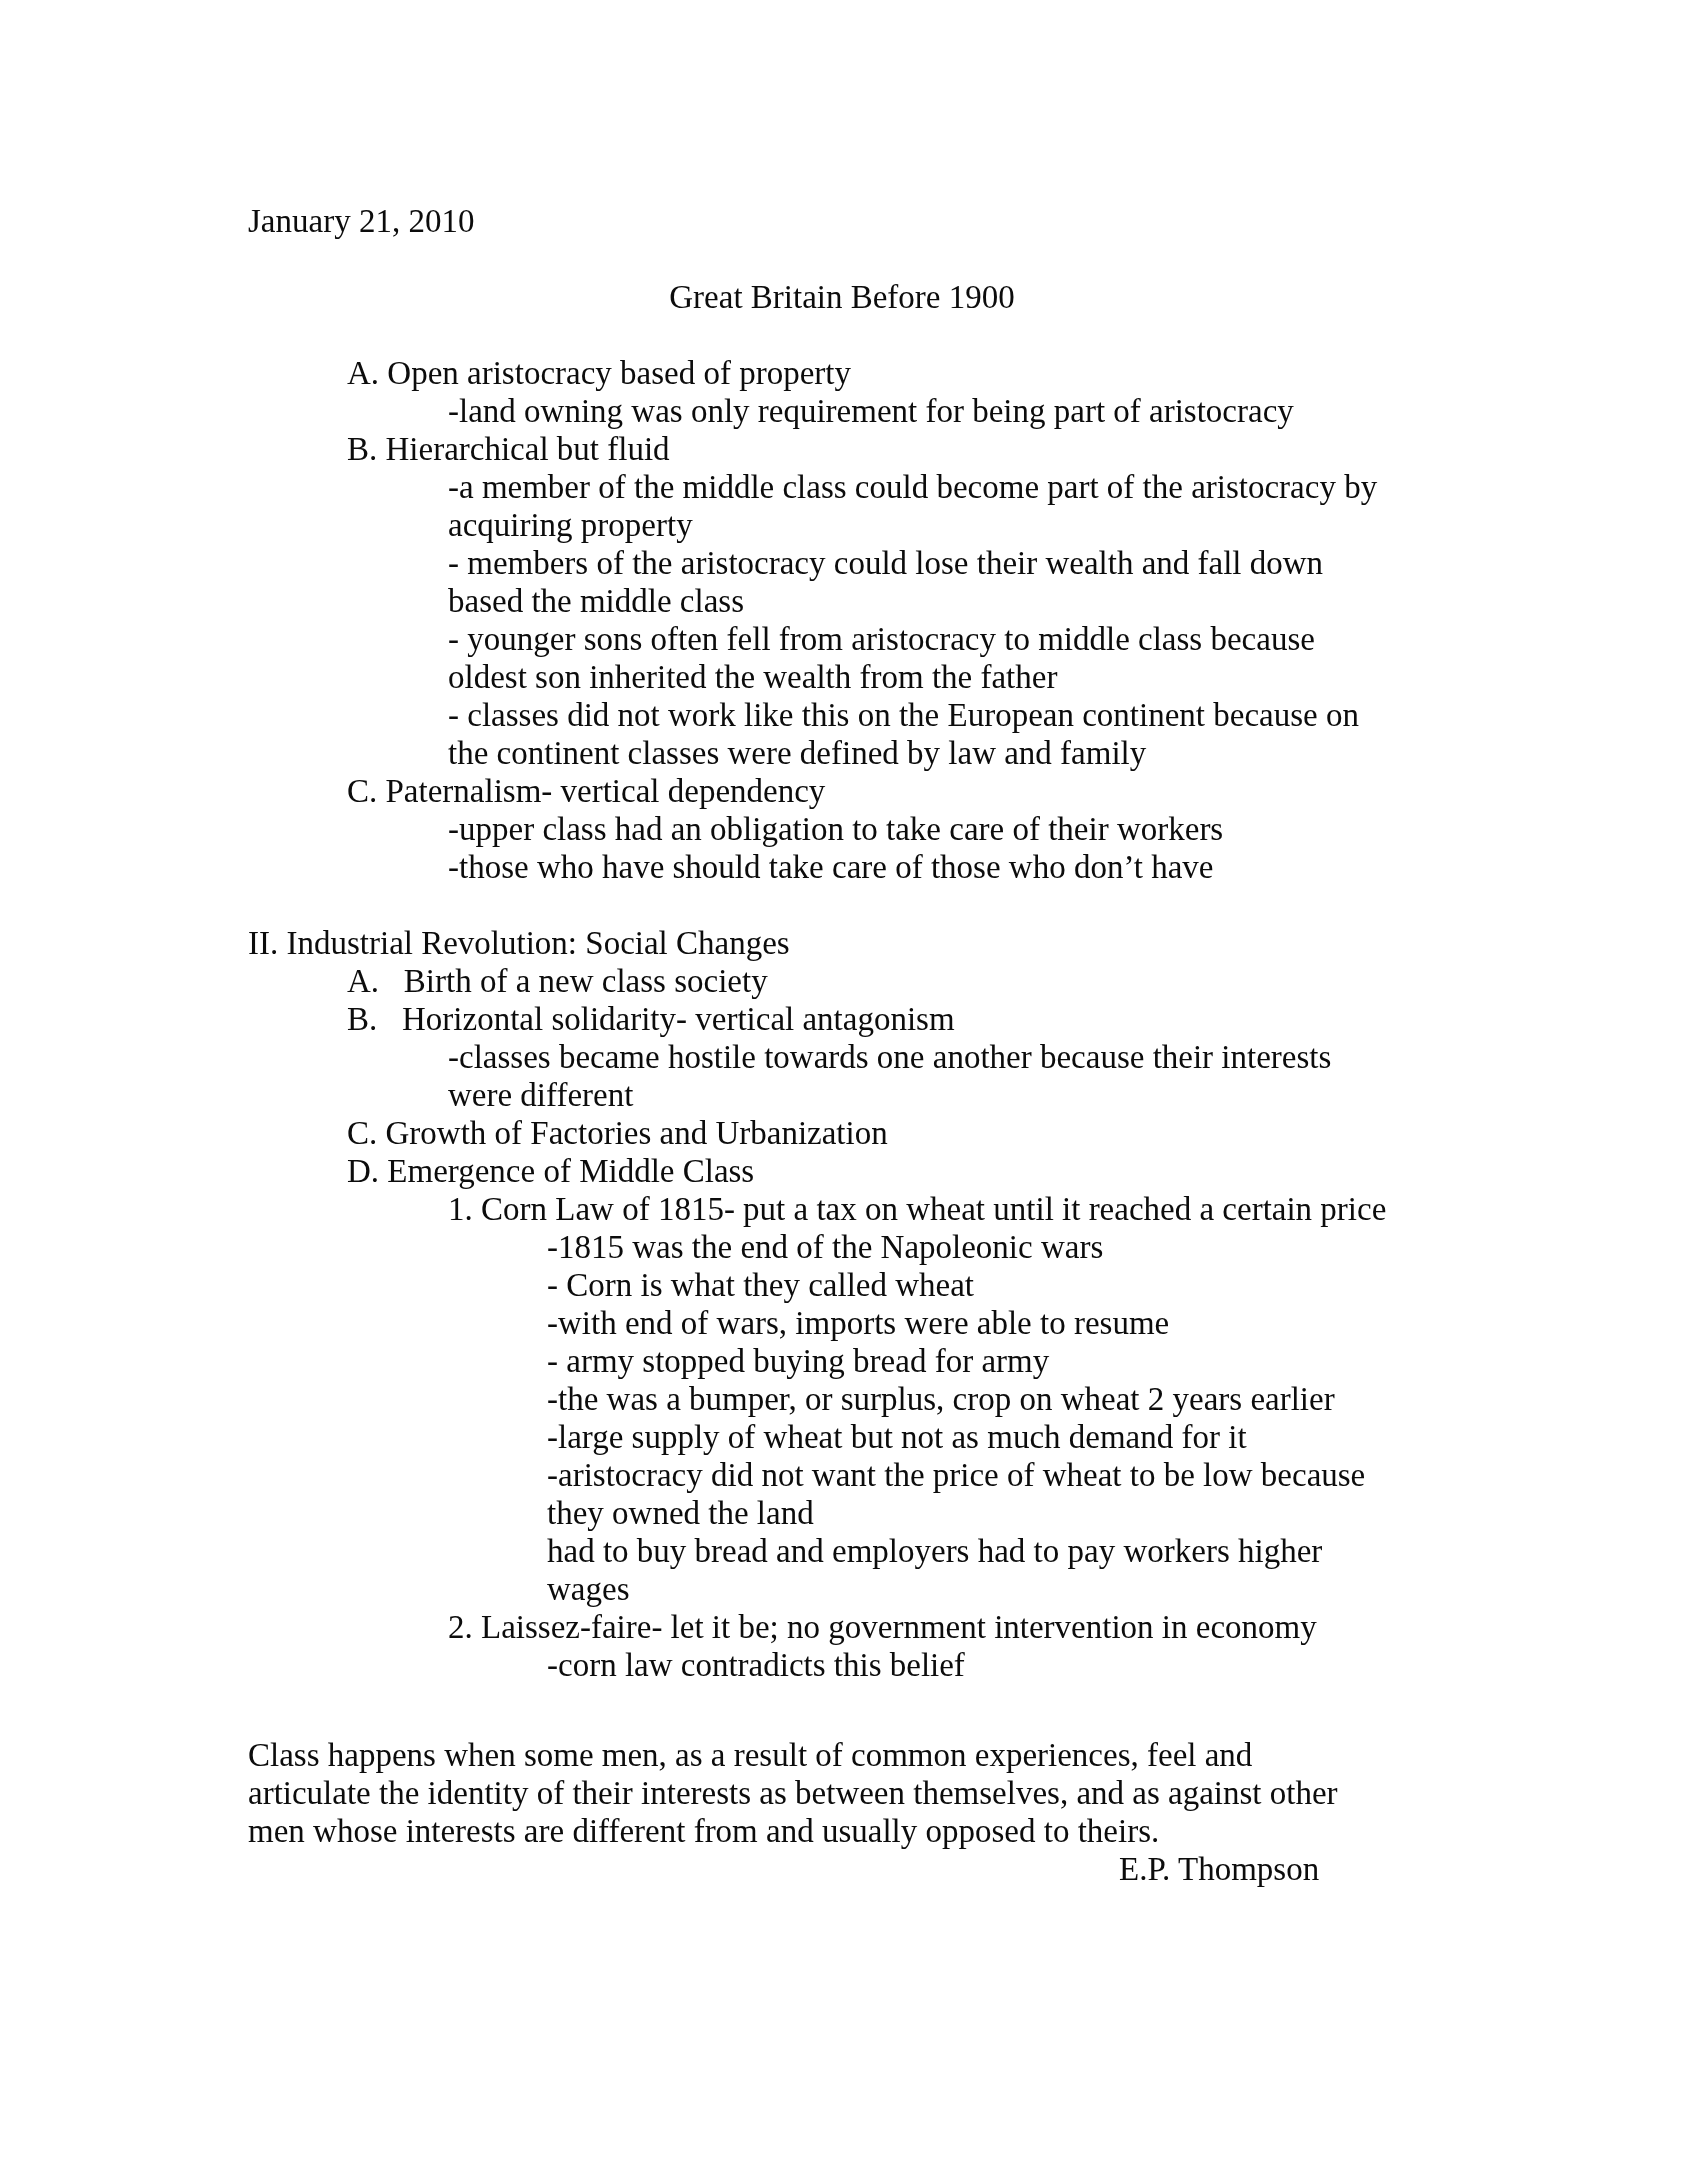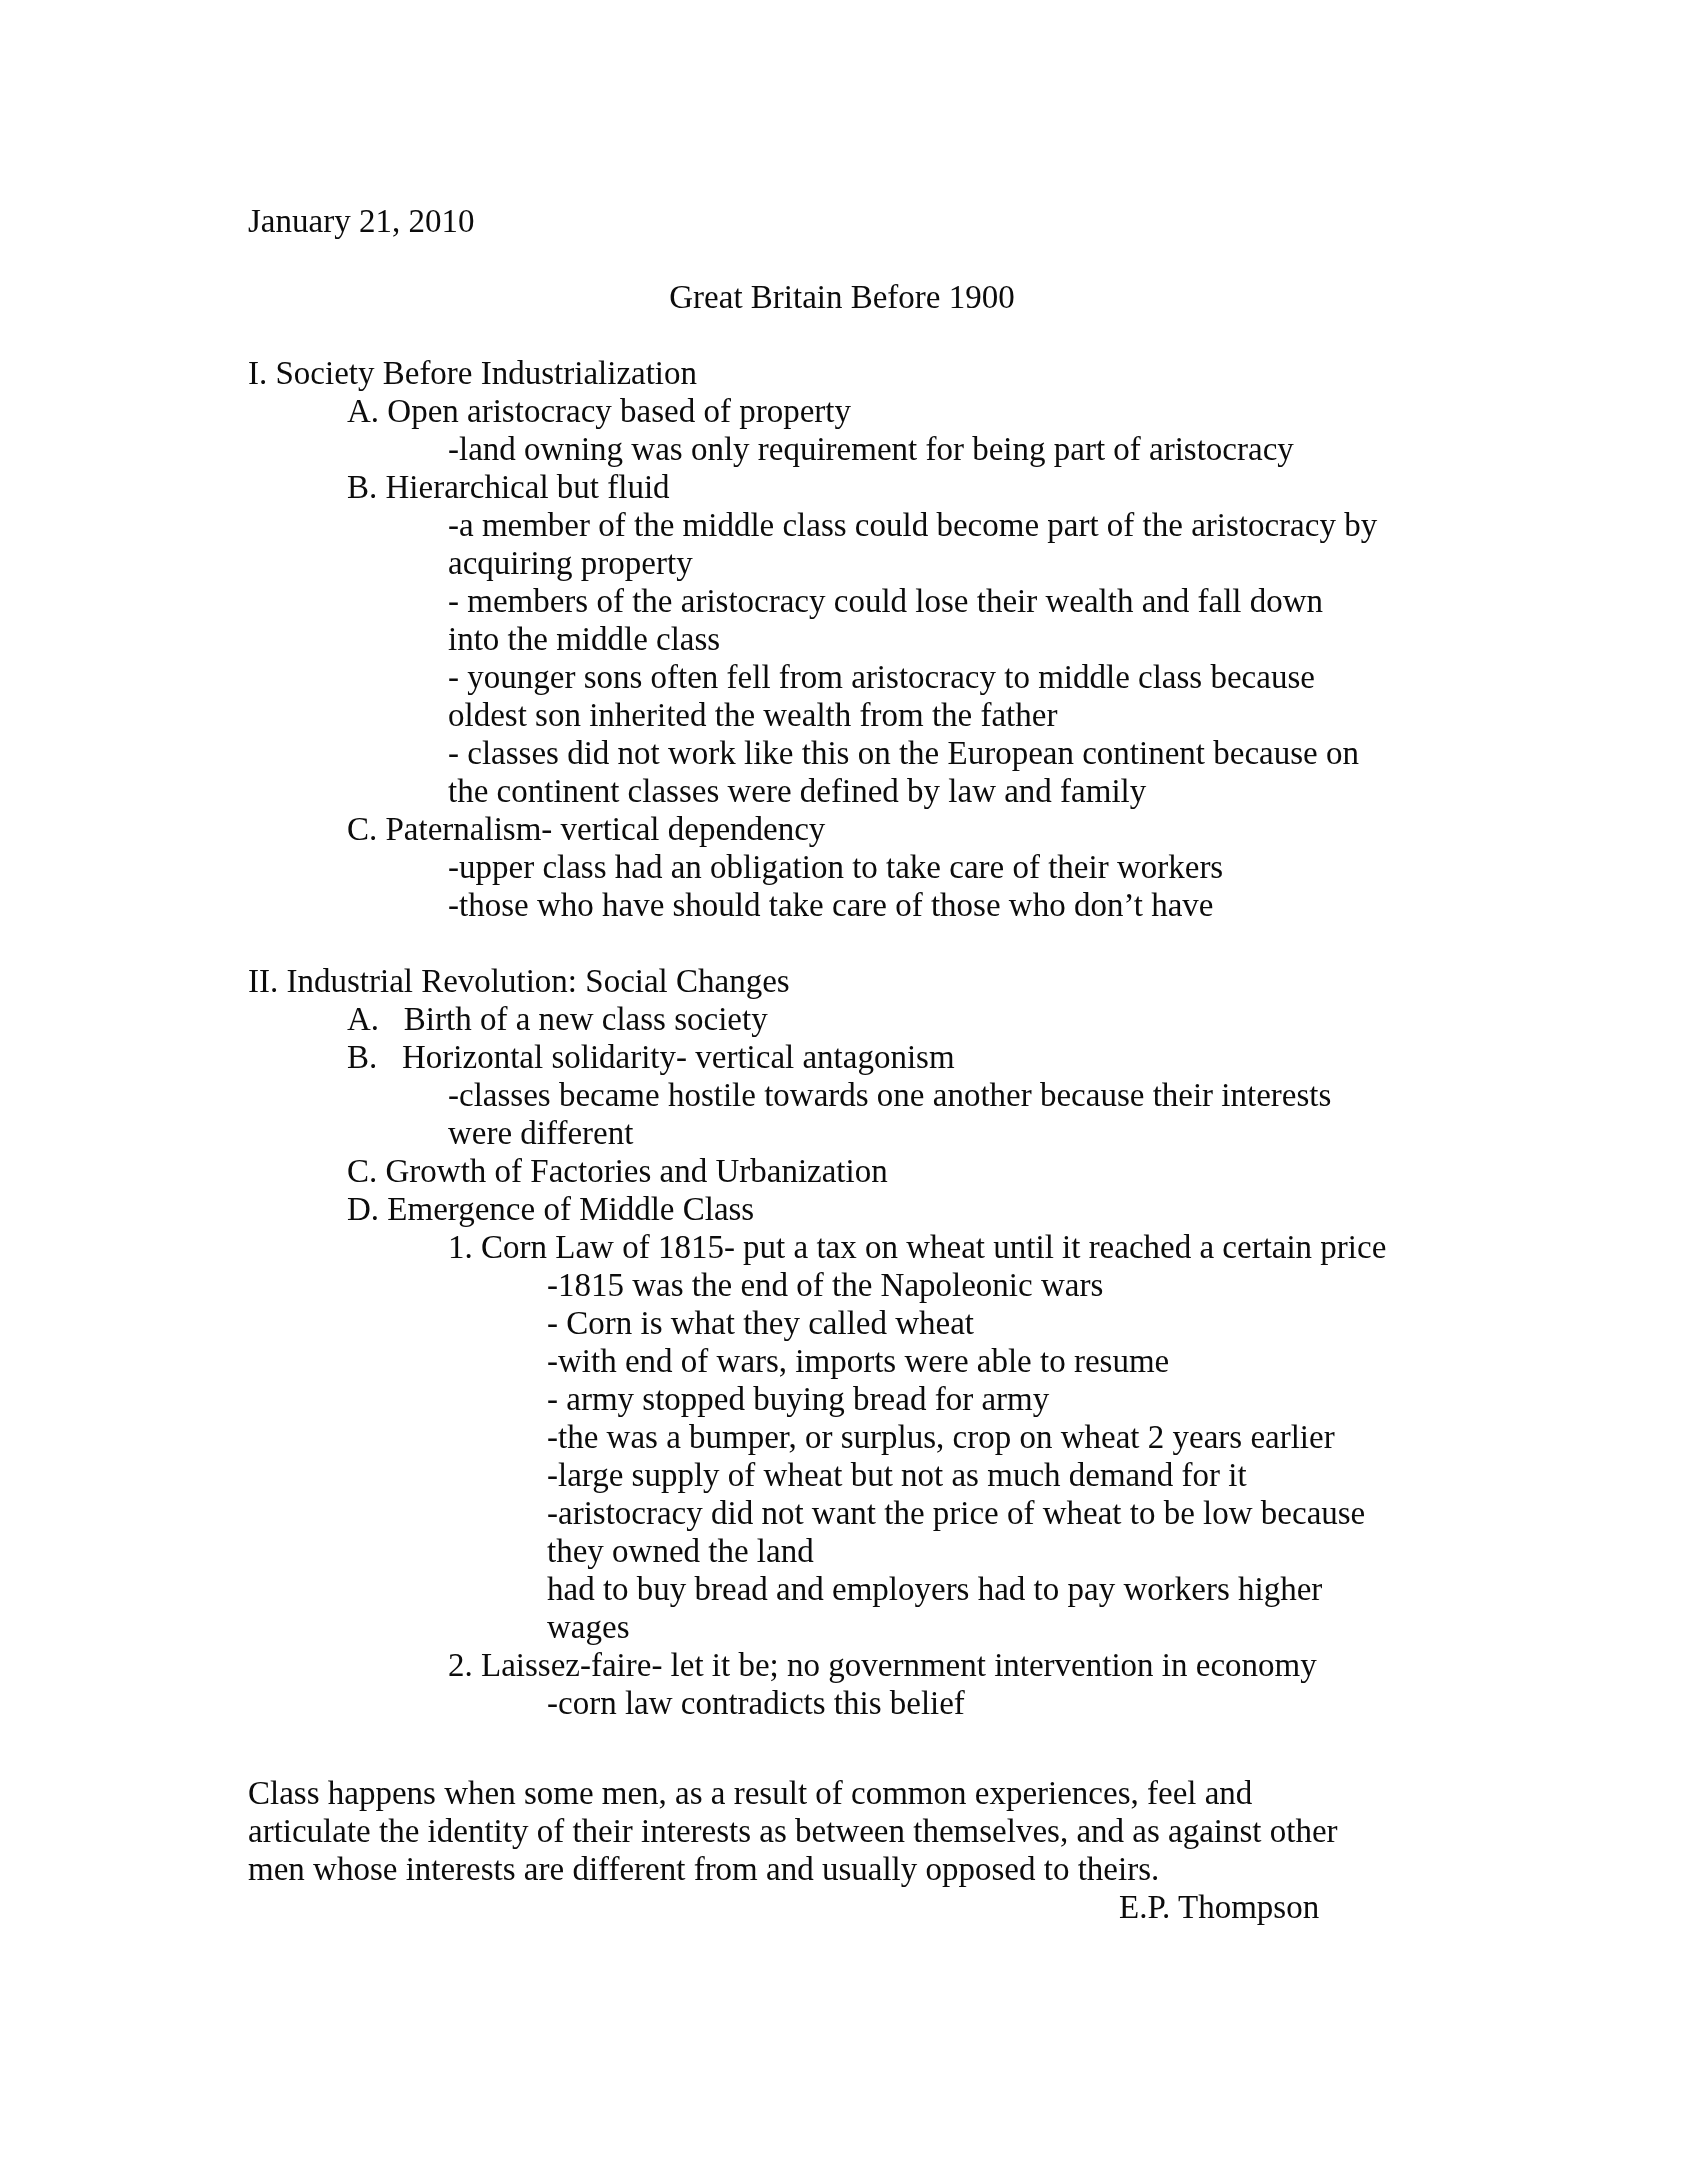--- a/index.html
+++ b/index.html
@@ -53,28 +53,27 @@
 </head>
 <body>
 
 <div class="page">
   <div class="content">
     <div class="line indent-0">January 21, 2010</div>
     <div class="blank"></div>
     <div class="title-line">Great Britain Before 1900</div>
     <div class="blank"></div>
     <div>
-        <div class="line indent-0">I. Society Before Industrialization</div>
         <div class="line indent-1">A. Open aristocracy based of property</div>
         <div class="line indent-2">-land owning was only requirement for being part of aristocracy</div>
         <div class="line indent-1">B. Hierarchical but fluid</div>
         <div class="line indent-2">-a member of the middle class could become part of the aristocracy by</div>
         <div class="line indent-2">acquiring property</div>
         <div class="line indent-2">- members of the aristocracy could lose their wealth and fall down</div>
-        <div class="line indent-2">into the middle class</div>
+        <div class="line indent-2">based the middle class</div>
         <div class="line indent-2">- younger sons often fell from aristocracy to middle class because</div>
         <div class="line indent-2">oldest son inherited the wealth from the father</div>
         <div class="line indent-2">- classes did not work like this on the European continent because on</div>
         <div class="line indent-2">the continent classes were defined by law and family</div>
         <div class="line indent-1">C. Paternalism- vertical dependency</div>
         <div class="line indent-2">-upper class had an obligation to take care of their workers</div>
         <div class="line indent-2">-those who have should take care of those who don’t have</div>
         <div class="blank"></div>
         <div class="line indent-0">II. Industrial Revolution: Social Changes</div>
         <div class="line indent-1">A.   Birth of a new class society</div>

